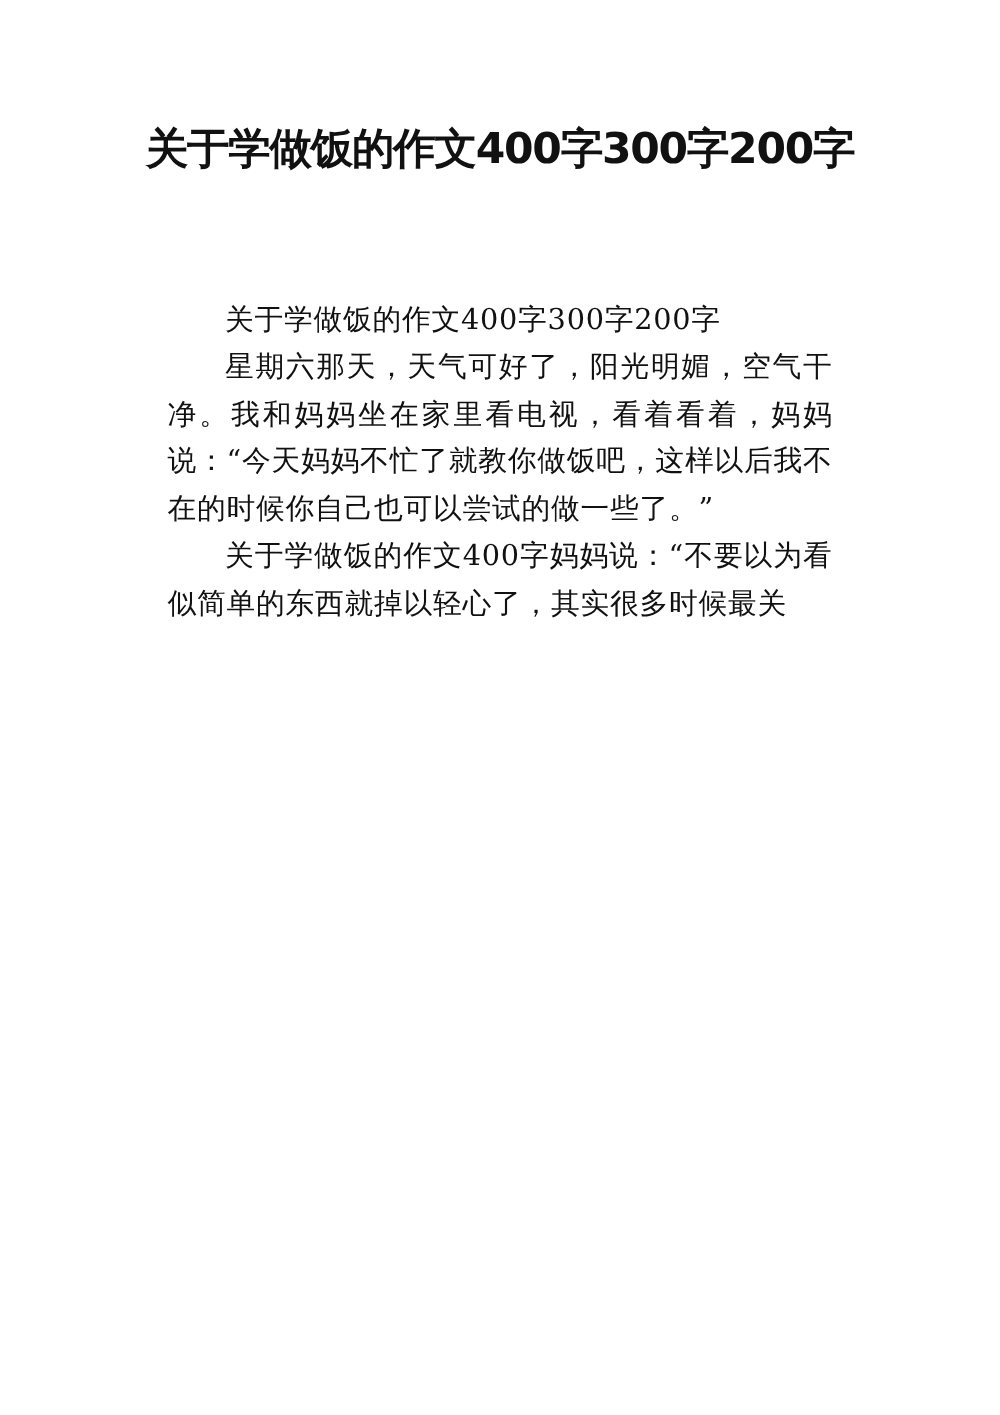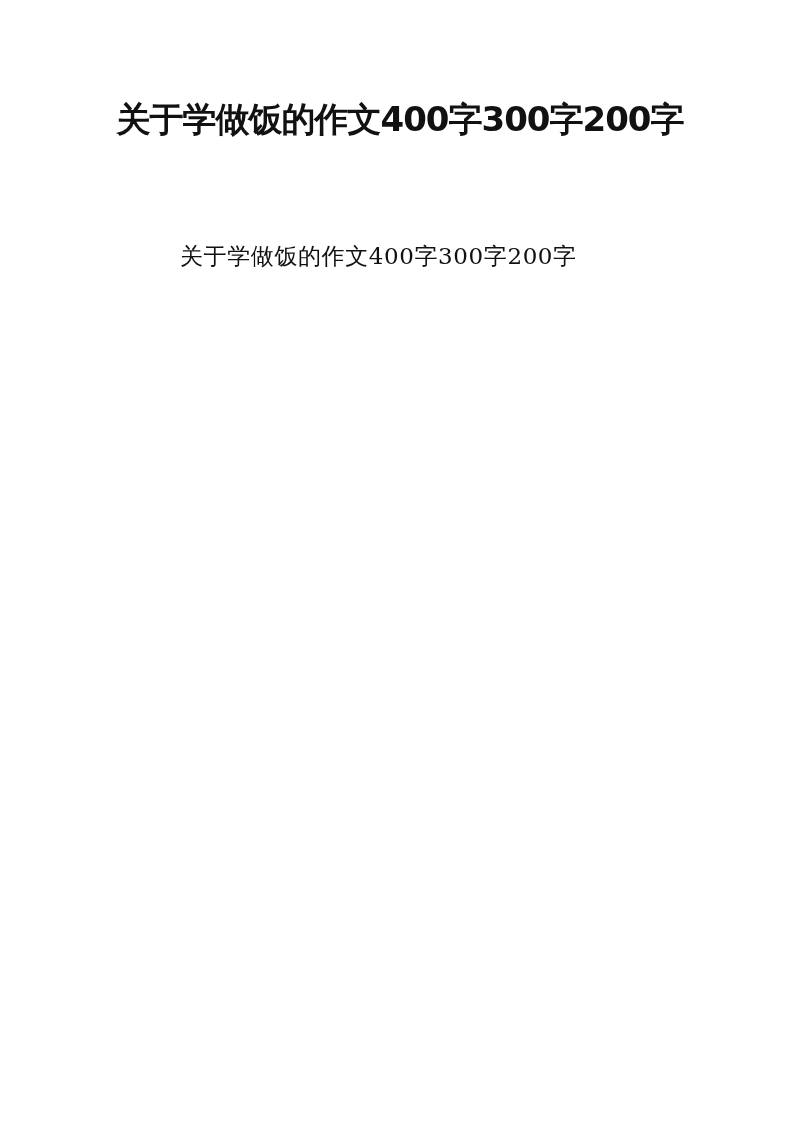--- a/index.html
+++ b/index.html
@@ -16,13 +16,15 @@
   }
   .body p { margin: 0; text-indent: 46px; text-align: justify; text-align-last: left; }
 </style>
 </head>
 <body>
 
 <div class="title">关于学做饭的作文400字300字200字</div>
 
 <div class="body">
   <p>关于学做饭的作文400字300字200字</p>
+  <p>星期六那天，天气可好了，阳光明媚，空气干净。我和妈妈坐在家里看电视，看着看着，妈妈说：“今天妈妈不忙了就教你做饭吧，这样以后我不在的时候你自己也可以尝试的做一些了。”</p>
+  <p>关于学做饭的作文400字妈妈说：“不要以为看似简单的东西就掉以轻心了，其实很多时候最关</p>
 </div>
 
 </body></html>

